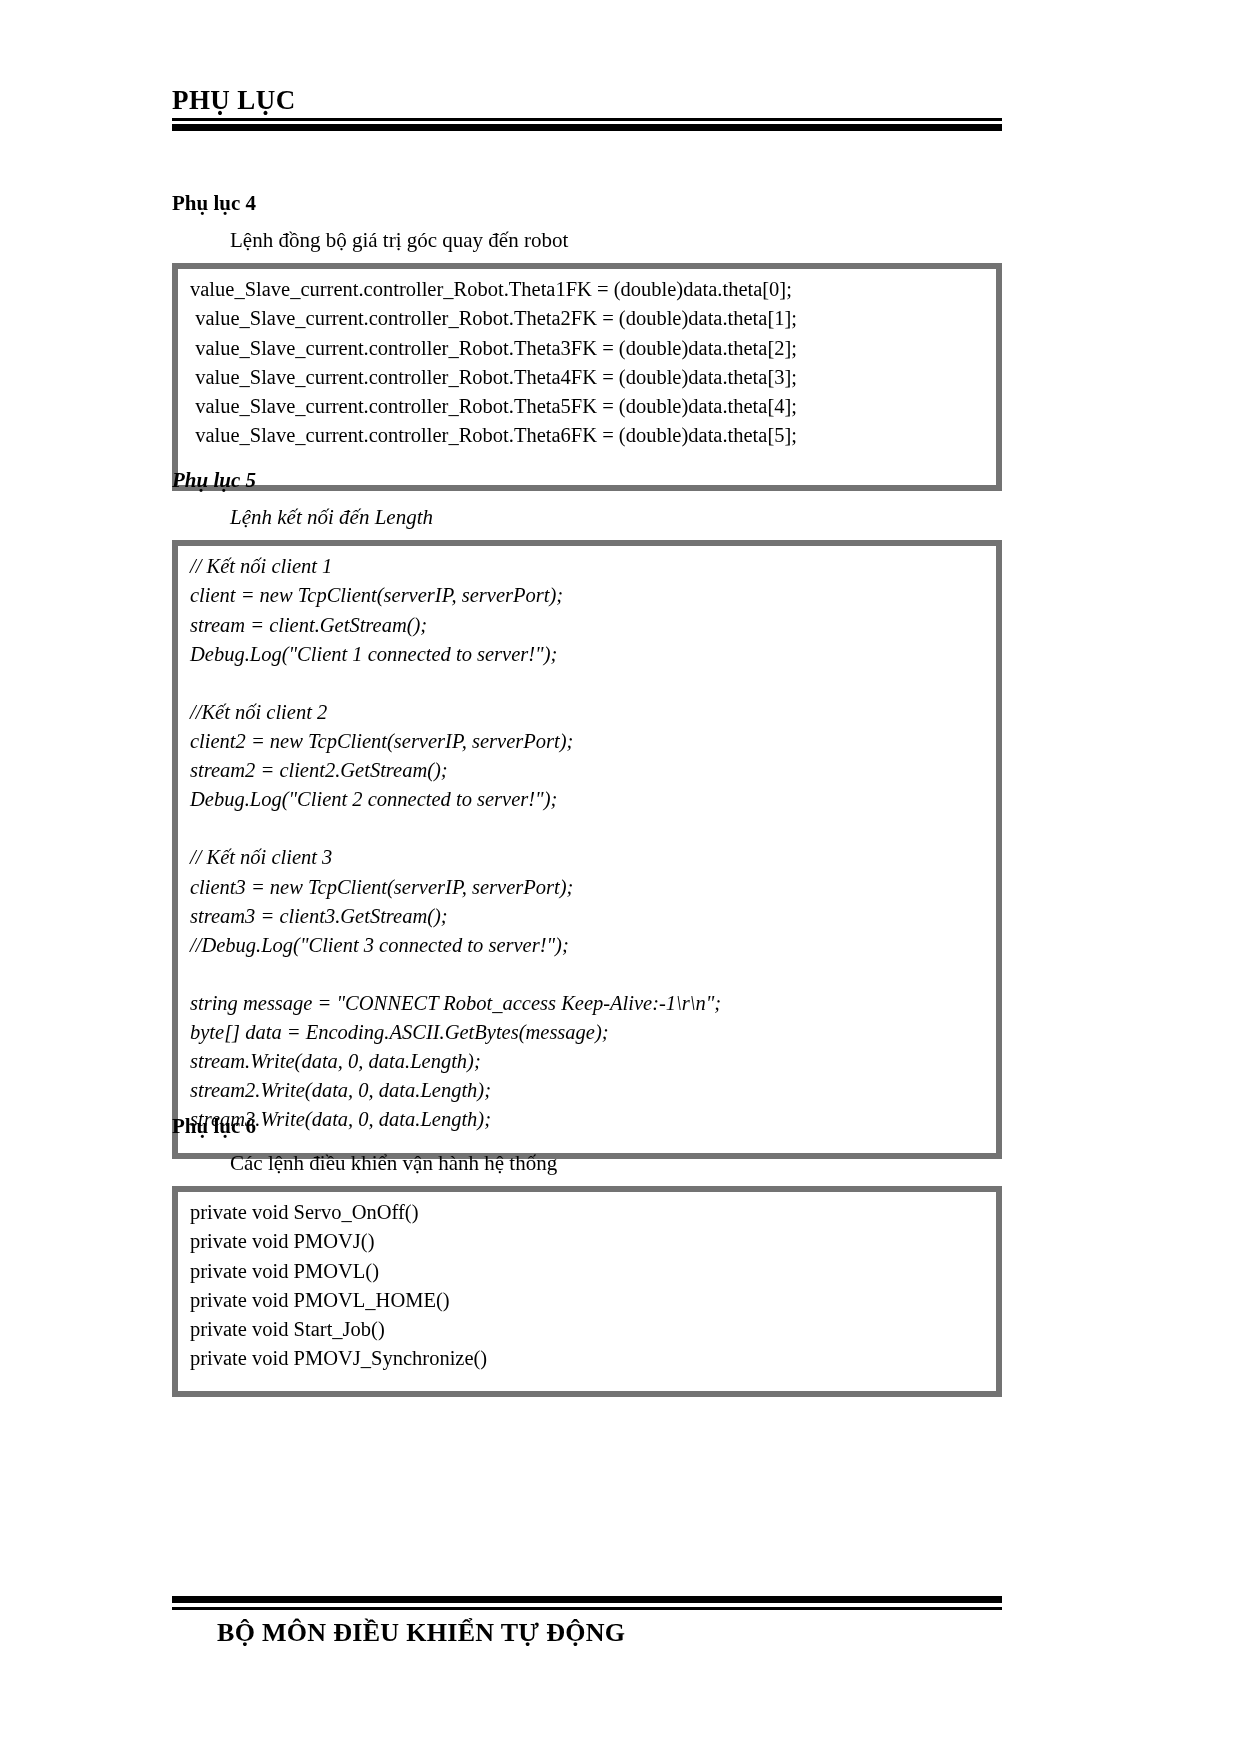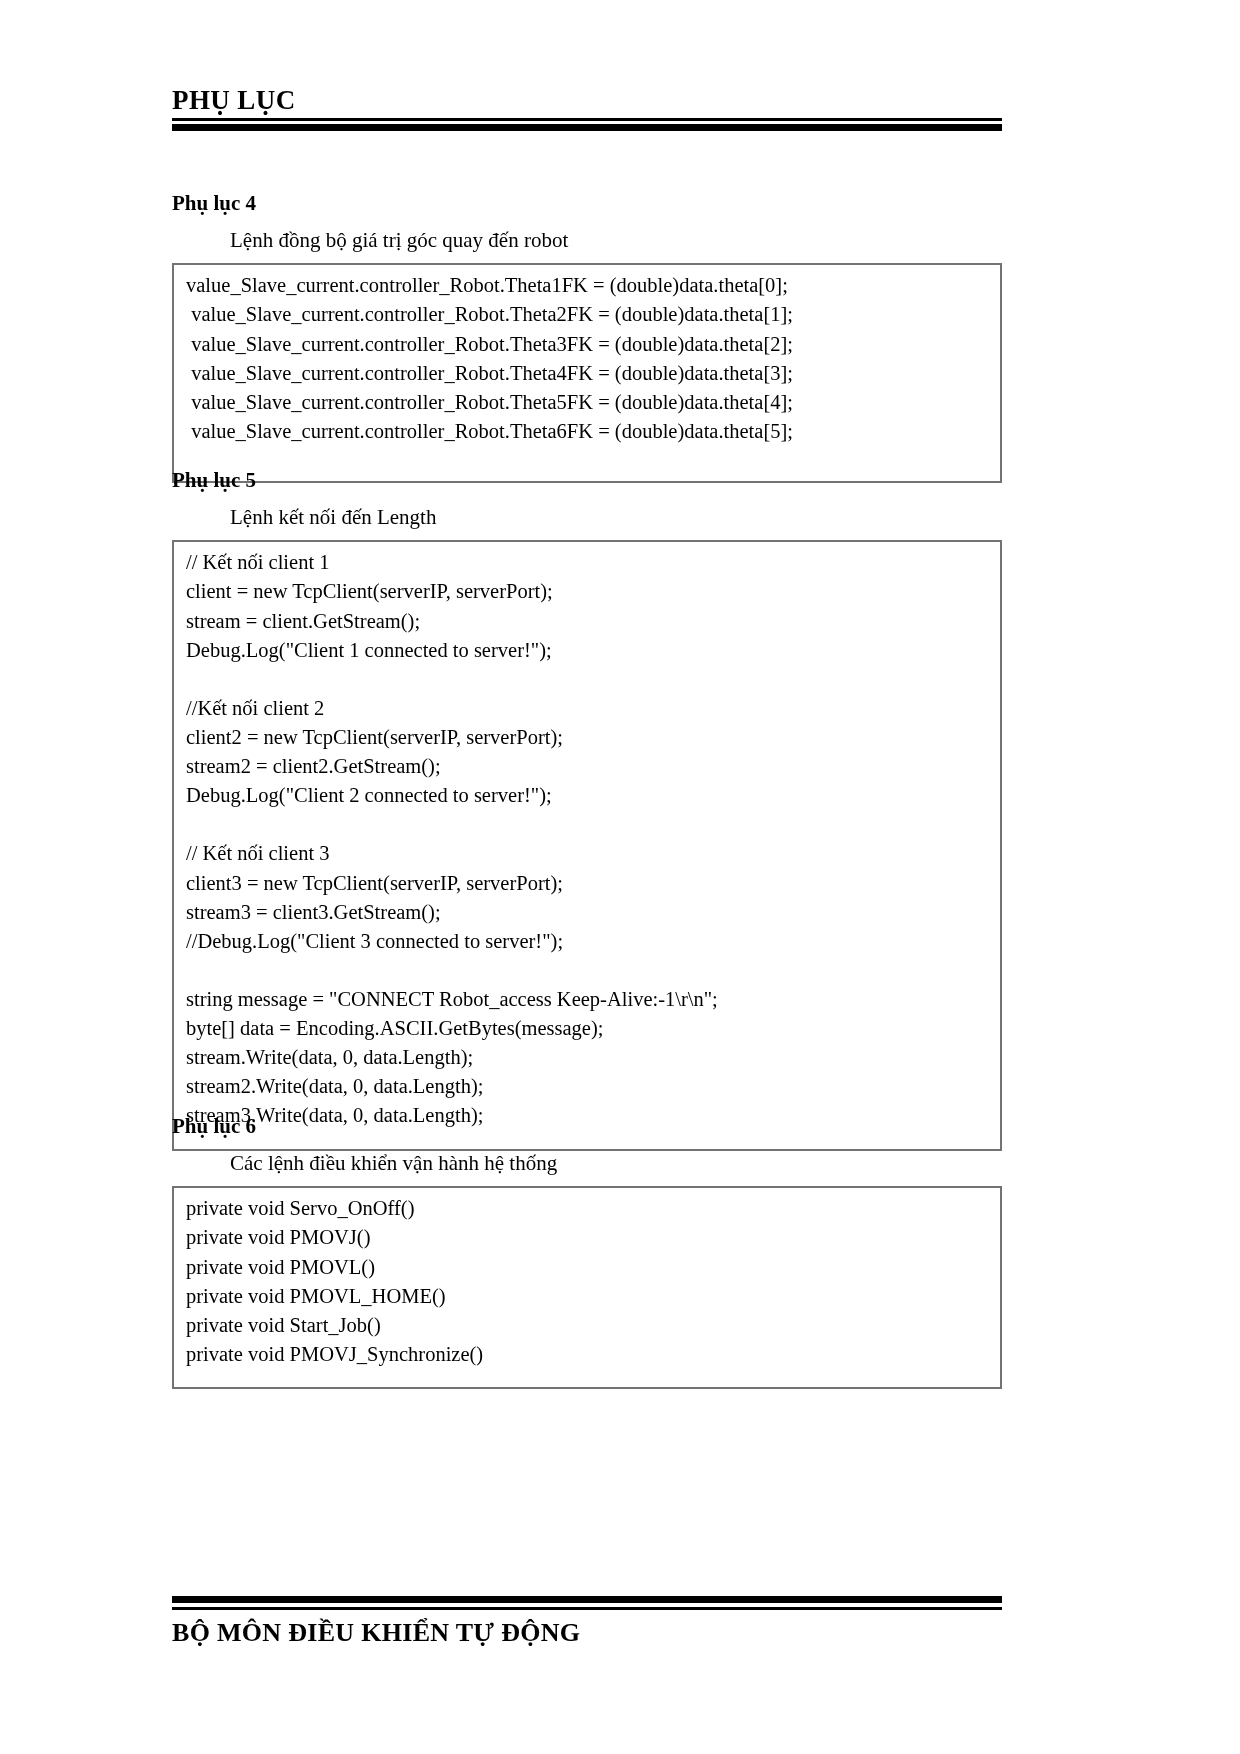--- a/index.html
+++ b/index.html
@@ -72,21 +72,21 @@
   .section-caption {
     font-size: 21px;
     line-height: 1.2;
     margin-top: 12px;
     padding-left: 58px;
     white-space: pre;
   }
 
   
   .code-box {
-    border: 2px solid #737373;
+    border: 6px solid #737373;
     box-sizing: border-box;
     margin-top: 10px;
     padding: 6px 0 6px 12px;
     background: #ffffff;
   }
   .code-line {
     font-family: "Liberation Serif", "DejaVu Serif", serif;
     font-size: 20.5px;
     line-height: 1.42;
     white-space: pre;
@@ -115,20 +115,21 @@
     height: 3px;
     background: #000;
   }
   .doc-footer-title {
     margin-top: 9px;
     font-size: 26px;
     font-weight: bold;
     letter-spacing: 0.3px;
     line-height: 1.1;
     white-space: pre;
+    margin-left: 45px;
   }
 </style>
 </head>
 <body>
 
 <div class="page">
 
   <div class="doc-header">
     <div class="doc-header-title">PHỤ LỤC</div>
     <div class="rule-header">
@@ -145,21 +146,21 @@
       <div class="code-line">value_Slave_current.controller_Robot.Theta1FK = (double)data.theta[0];</div>
       <div class="code-line"> value_Slave_current.controller_Robot.Theta2FK = (double)data.theta[1];</div>
       <div class="code-line"> value_Slave_current.controller_Robot.Theta3FK = (double)data.theta[2];</div>
       <div class="code-line"> value_Slave_current.controller_Robot.Theta4FK = (double)data.theta[3];</div>
       <div class="code-line"> value_Slave_current.controller_Robot.Theta5FK = (double)data.theta[4];</div>
       <div class="code-line"> value_Slave_current.controller_Robot.Theta6FK = (double)data.theta[5];</div>
       <div class="code-line"></div>
     </div>
   </div>
 
-  <div class="section" style="top: 468px;">
+  <div class="section" style="top: 468px; font-style: italic;">
     <div class="section-title">Phụ lục 5</div>
     <div class="section-caption">Lệnh kết nối đến Length</div>
     <div class="code-box tight">
       <div class="code-line">// Kết nối client 1</div>
       <div class="code-line">client = new TcpClient(serverIP, serverPort);</div>
       <div class="code-line">stream = client.GetStream();</div>
       <div class="code-line">Debug.Log("Client 1 connected to server!");</div>
       <div class="code-line"></div>
       <div class="code-line">//Kết nối client 2</div>
       <div class="code-line">client2 = new TcpClient(serverIP, serverPort);</div>

